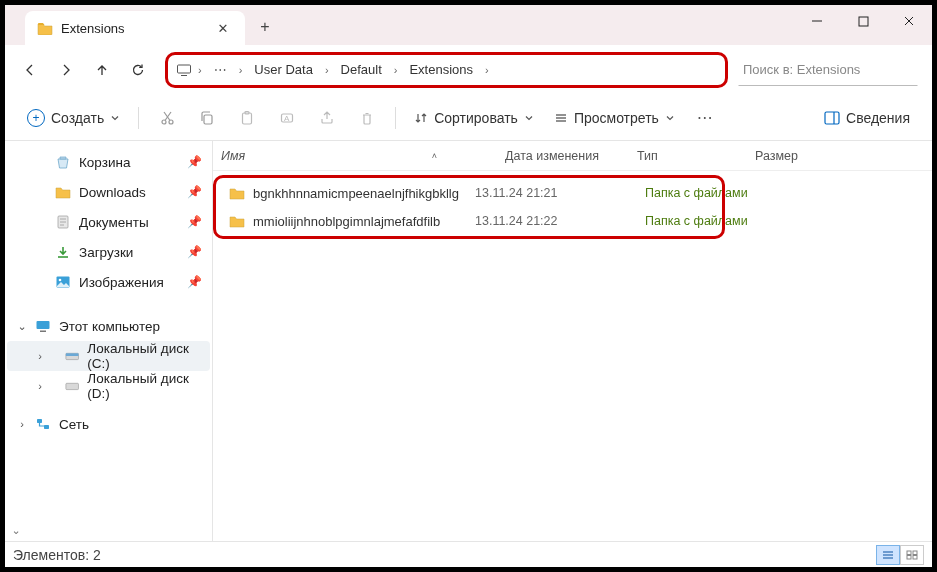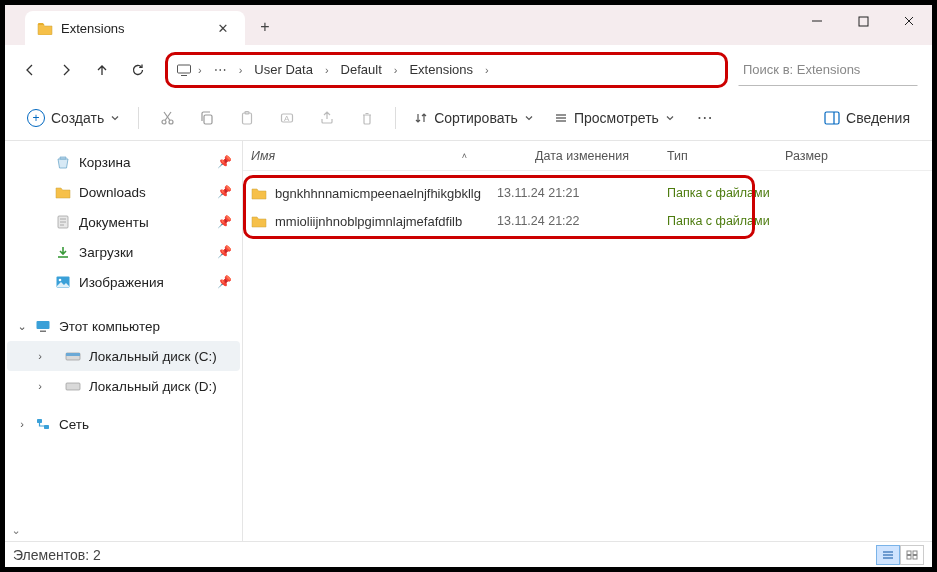--- a/index.html
+++ b/index.html
@@ -27,40 +27,40 @@
   .toolbar { height:46px; display:flex; align-items:center; padding:0 14px; gap:4px; border-bottom:1px solid #e5e5e5; }
   .create-btn { display:flex; align-items:center; gap:6px; height:32px; padding:0 8px; border-radius:4px; font-size:14px; color:#333; }
   .plus-circle { width:18px; height:18px; border:1.5px solid #0067c0; border-radius:50%; display:flex; align-items:center; justify-content:center; color:#0067c0; font-size:12px; line-height:1; }
   .tb-icon { width:36px; height:32px; display:flex; align-items:center; justify-content:center; color:#8a8a8a; border-radius:4px; }
   .tb-sep { width:1px; height:22px; background:#ddd; margin:0 6px; }
   .tb-label-btn { display:flex; align-items:center; gap:6px; height:32px; padding:0 8px; font-size:14px; color:#333; border-radius:4px; }
   .details-btn { margin-left:auto; display:flex; align-items:center; gap:6px; height:32px; padding:0 8px; font-size:14px; color:#333; }
 
   
   .body { flex:1; display:flex; min-height:0; }
-  .sidebar { width:238px; border-right:1px solid #e5e5e5; padding:6px 0; overflow:auto; font-size:13.5px; }
+  .sidebar { width:208px; border-right:1px solid #e5e5e5; padding:6px 0; overflow:auto; font-size:13.5px; }
   .tree-item { display:flex; align-items:center; height:30px; padding:0 8px 0 28px; gap:8px; color:#222; border-radius:4px; margin:0 2px; position:relative; }
   .tree-item.lv2 { padding-left:48px; }
   .tree-item.lv2b { padding-left:58px; }
   .tree-item.sel { background:#eef2f5; }
   .pin { margin-left:auto; color:#666; font-size:12px; }
   .expander { position:absolute; left:8px; width:14px; text-align:center; color:#555; font-size:11px; }
   .tree-gap { height:14px; }
 
   .content { flex:1; display:flex; flex-direction:column; min-width:0; }
   .col-headers { display:flex; height:30px; align-items:center; font-size:12.5px; color:#555; border-bottom:1px solid #eee; padding-left:8px; }
   .col-name { width:246px; display:flex; align-items:center; gap:8px;font-style:italic; }
   .col-date { width:170px;text-align:center; }
   .col-type { width:118px; }
   .col-size { width:80px; }
   .sort-ind { font-size:9px; color:#666; margin-left:auto; margin-right:30px; }
 
   .rows-wrap { position:relative; padding:8px 0 0 0; }
   .highlight-box { position:absolute; left:0px; top:4px; width:512px; height:64px; border:3px solid #c00; border-radius:10px; pointer-events:none; }
-  .row { display:flex; align-items:center; height:28px; font-size:13px; color:#333; padding-left:8px; }
+  .row { display:flex; align-items:center; height:28px; font-size:13px; color:#333; padding-left:16px; }
   .row .cell-name { width:246px; display:flex; align-items:center; gap:8px; }
   .row .cell-date { width:170px; color:#666; font-size:12.5px; }
   .row .cell-type { width:118px; color:#4d7c0f; font-size:12.5px; }
 
   
   .statusbar { height:26px; border-top:1px solid #e5e5e5; display:flex; align-items:center; padding:0 8px; font-size:14px; color:#444; }
   .view-toggle { margin-left:auto; display:flex; gap:0; }
   .vt-btn { width:24px; height:20px; border:1px solid #ccc; display:flex; align-items:center; justify-content:center; font-size:11px; }
   .vt-btn.active { background:#cfe4ff; border-color:#7ab3e8; }
 

